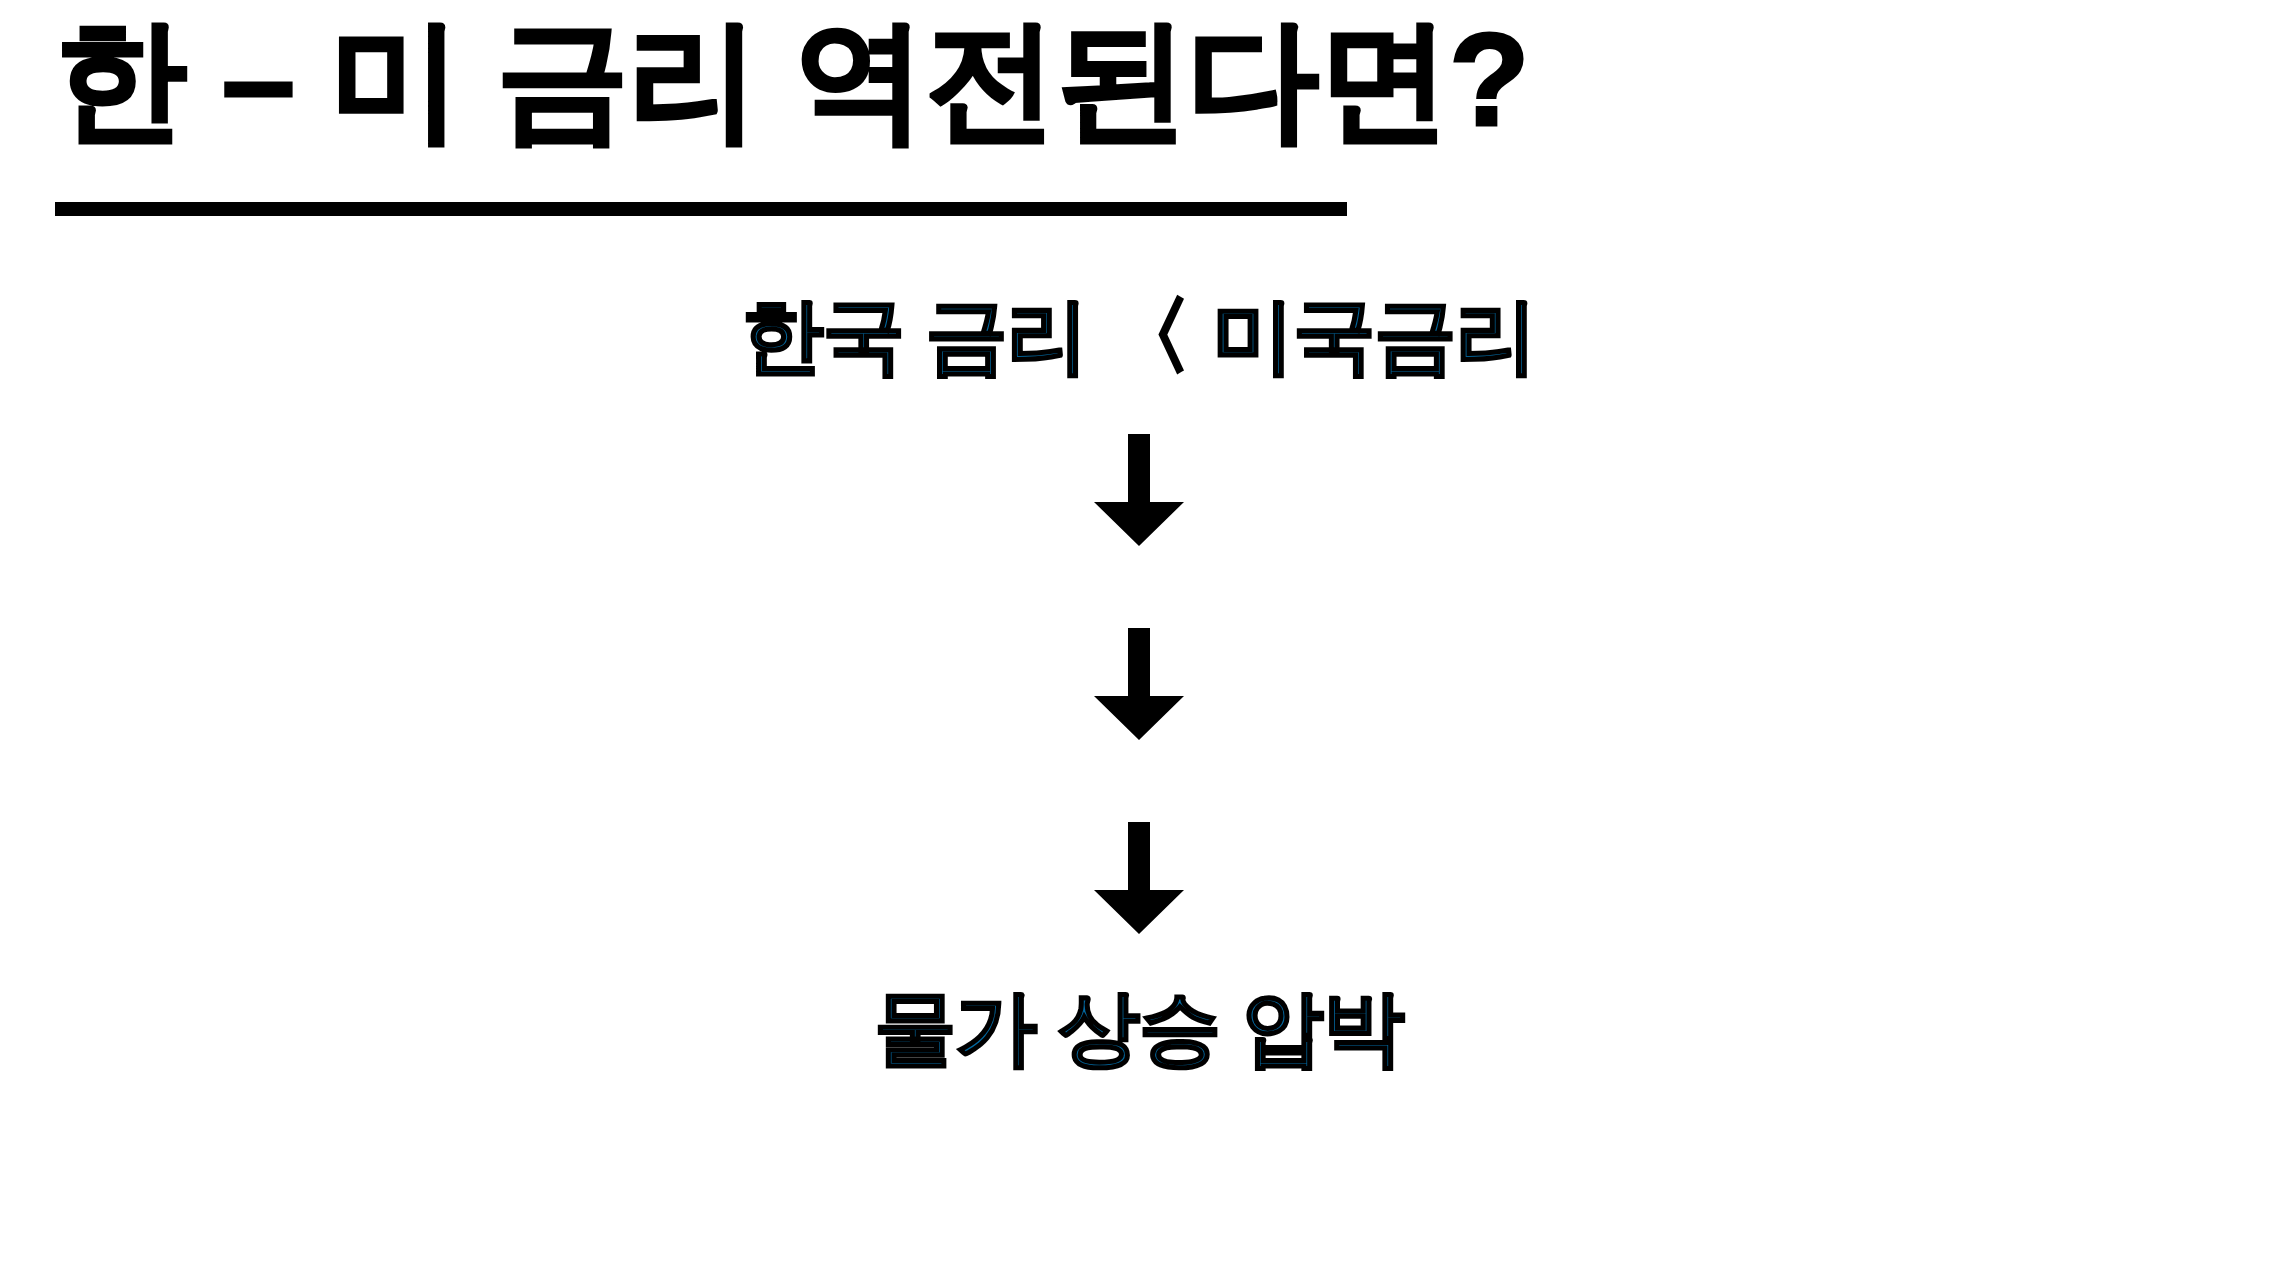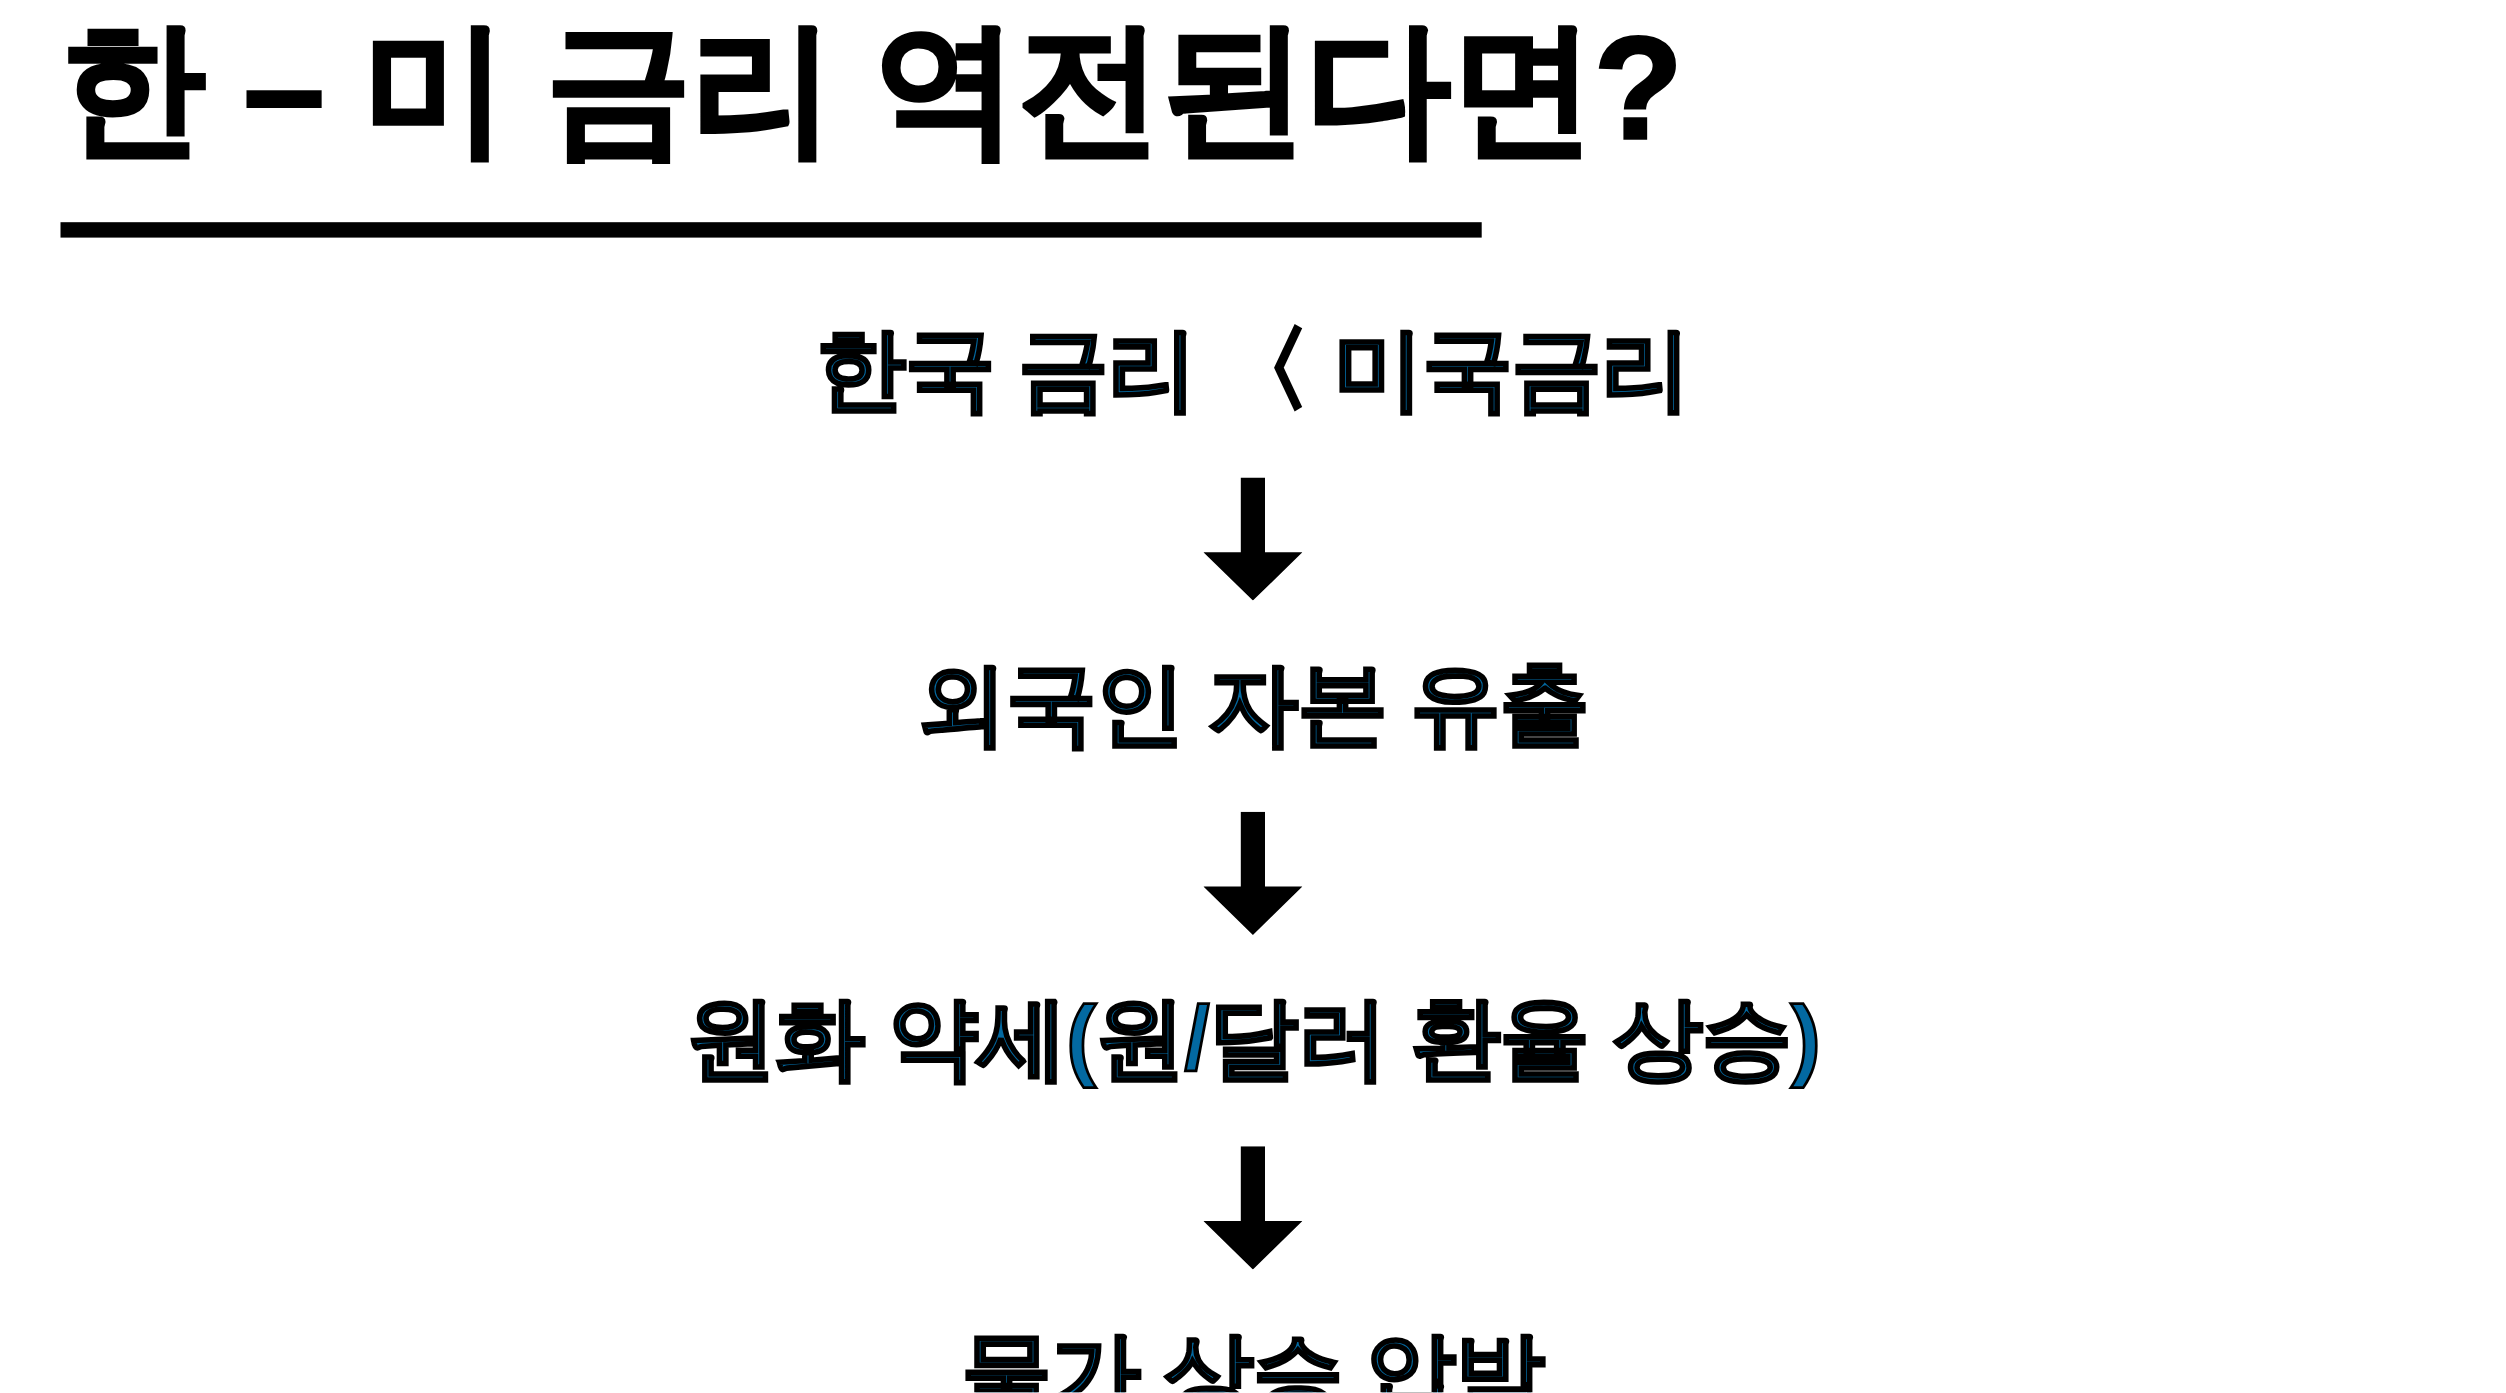--- a/index.html
+++ b/index.html
@@ -110,33 +110,31 @@
       <div class="spacer-a"></div>
 
       <span class="arrow">
         <svg width="90" height="112" viewBox="0 0 90 112" aria-hidden="true">
           <polygon points="34,0 56,0 56,68 90,68 45,112 0,68 34,68" fill="#000000"></polygon>
         </svg>
       </span>
 
       <div class="spacer-b"></div>
 
-      <div class="flow-step">외국인 자본 유출</div>
 
       <div class="spacer-a"></div>
 
       <span class="arrow">
         <svg width="90" height="112" viewBox="0 0 90 112" aria-hidden="true">
           <polygon points="34,0 56,0 56,68 90,68 45,112 0,68 34,68" fill="#000000"></polygon>
         </svg>
       </span>
 
       <div class="spacer-b"></div>
 
-      <div class="flow-step">원화 약세(원/달러 환율 상승)</div>
 
       <div class="spacer-a"></div>
 
       <span class="arrow">
         <svg width="90" height="112" viewBox="0 0 90 112" aria-hidden="true">
           <polygon points="34,0 56,0 56,68 90,68 45,112 0,68 34,68" fill="#000000"></polygon>
         </svg>
       </span>
 
       <div class="spacer-b"></div>

